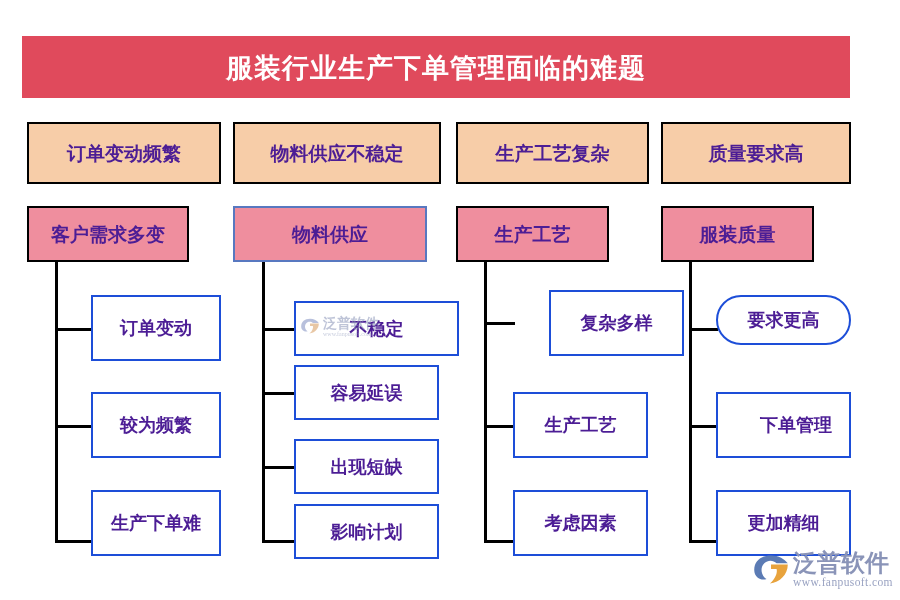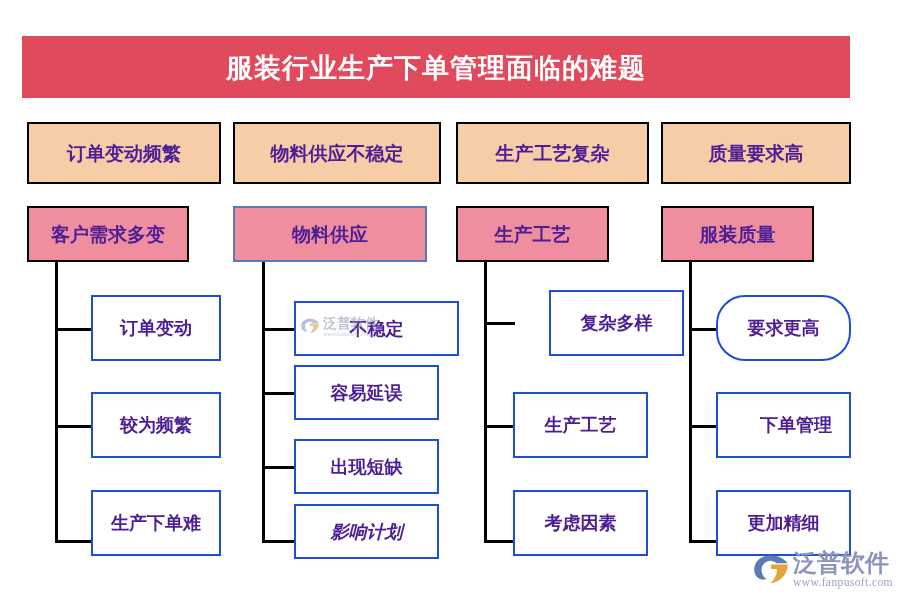--- a/index.html
+++ b/index.html
@@ -197,21 +197,21 @@
 
   <div class="box leaf" style="left:294px; top:301px; width:165px; height:55px;">
     <span class="box-label">不稳定</span>
   </div>
   <div class="box leaf" style="left:294px; top:365px; width:145px; height:55px;">
     <span class="box-label">容易延误</span>
   </div>
   <div class="box leaf" style="left:294px; top:439px; width:145px; height:55px;">
     <span class="box-label">出现短缺</span>
   </div>
-  <div class="box leaf" style="left:294px; top:504px; width:145px; height:55px;font-style:italic;">
+  <div class="box leaf" style="left:294px; top:504px; width:145px; height:55px;">
     <span class="box-label">影响计划</span>
   </div>
 
   <div class="conn v" style="left:484px; top:262px; height:281px;"></div>
   <div class="conn h" style="left:484px; top:322px; width:31px;"></div>
   <div class="conn h" style="left:484px; top:425px; width:31px;"></div>
   <div class="conn h" style="left:484px; top:540px; width:31px;"></div>
 
   <div class="box leaf" style="left:513px; top:290px; width:135px; height:66px;margin-left:36px;">
     <span class="box-label">复杂多样</span>
@@ -221,21 +221,21 @@
   </div>
   <div class="box leaf" style="left:513px; top:490px; width:135px; height:66px;">
     <span class="box-label">考虑因素</span>
   </div>
 
   <div class="conn v" style="left:689px; top:262px; height:281px;"></div>
   <div class="conn h" style="left:689px; top:328px; width:29px;"></div>
   <div class="conn h" style="left:689px; top:425px; width:29px;"></div>
   <div class="conn h" style="left:689px; top:540px; width:29px;"></div>
 
-  <div class="box leaf" style="left:716px; top:295px; width:135px; height:66px;border-radius:29px;">
+  <div class="box leaf" style="left:716px; top:295px; width:135px; height:50px;border-radius:29px;">
     <span class="box-label">要求更高</span>
   </div>
   <div class="box leaf" style="left:716px; top:392px; width:135px; height:66px;padding-left:25px;">
     <span class="box-label">下单管理</span>
   </div>
   <div class="box leaf" style="left:716px; top:490px; width:135px; height:66px;">
     <span class="box-label">更加精细</span>
   </div>
 
   <div class="logo" id="watermark-logo">

